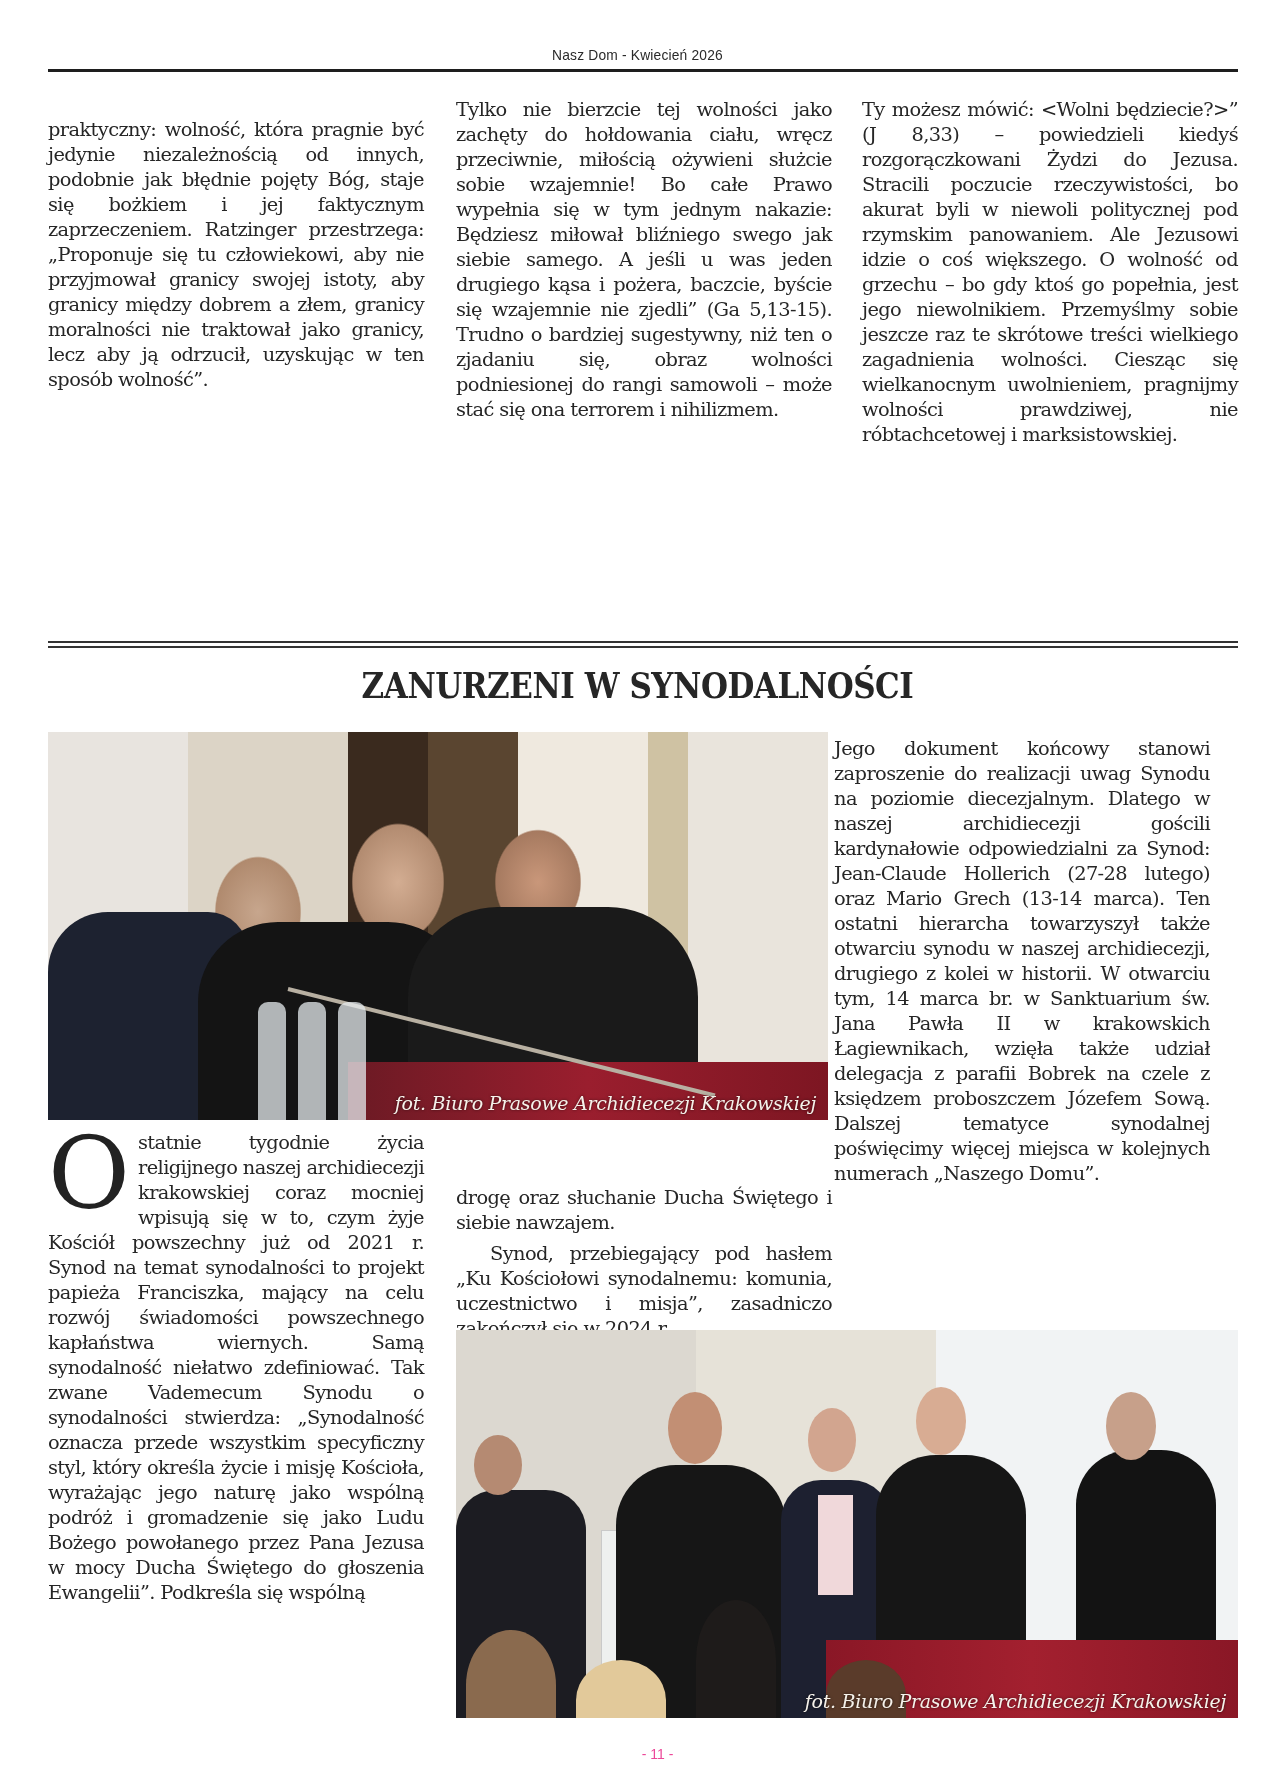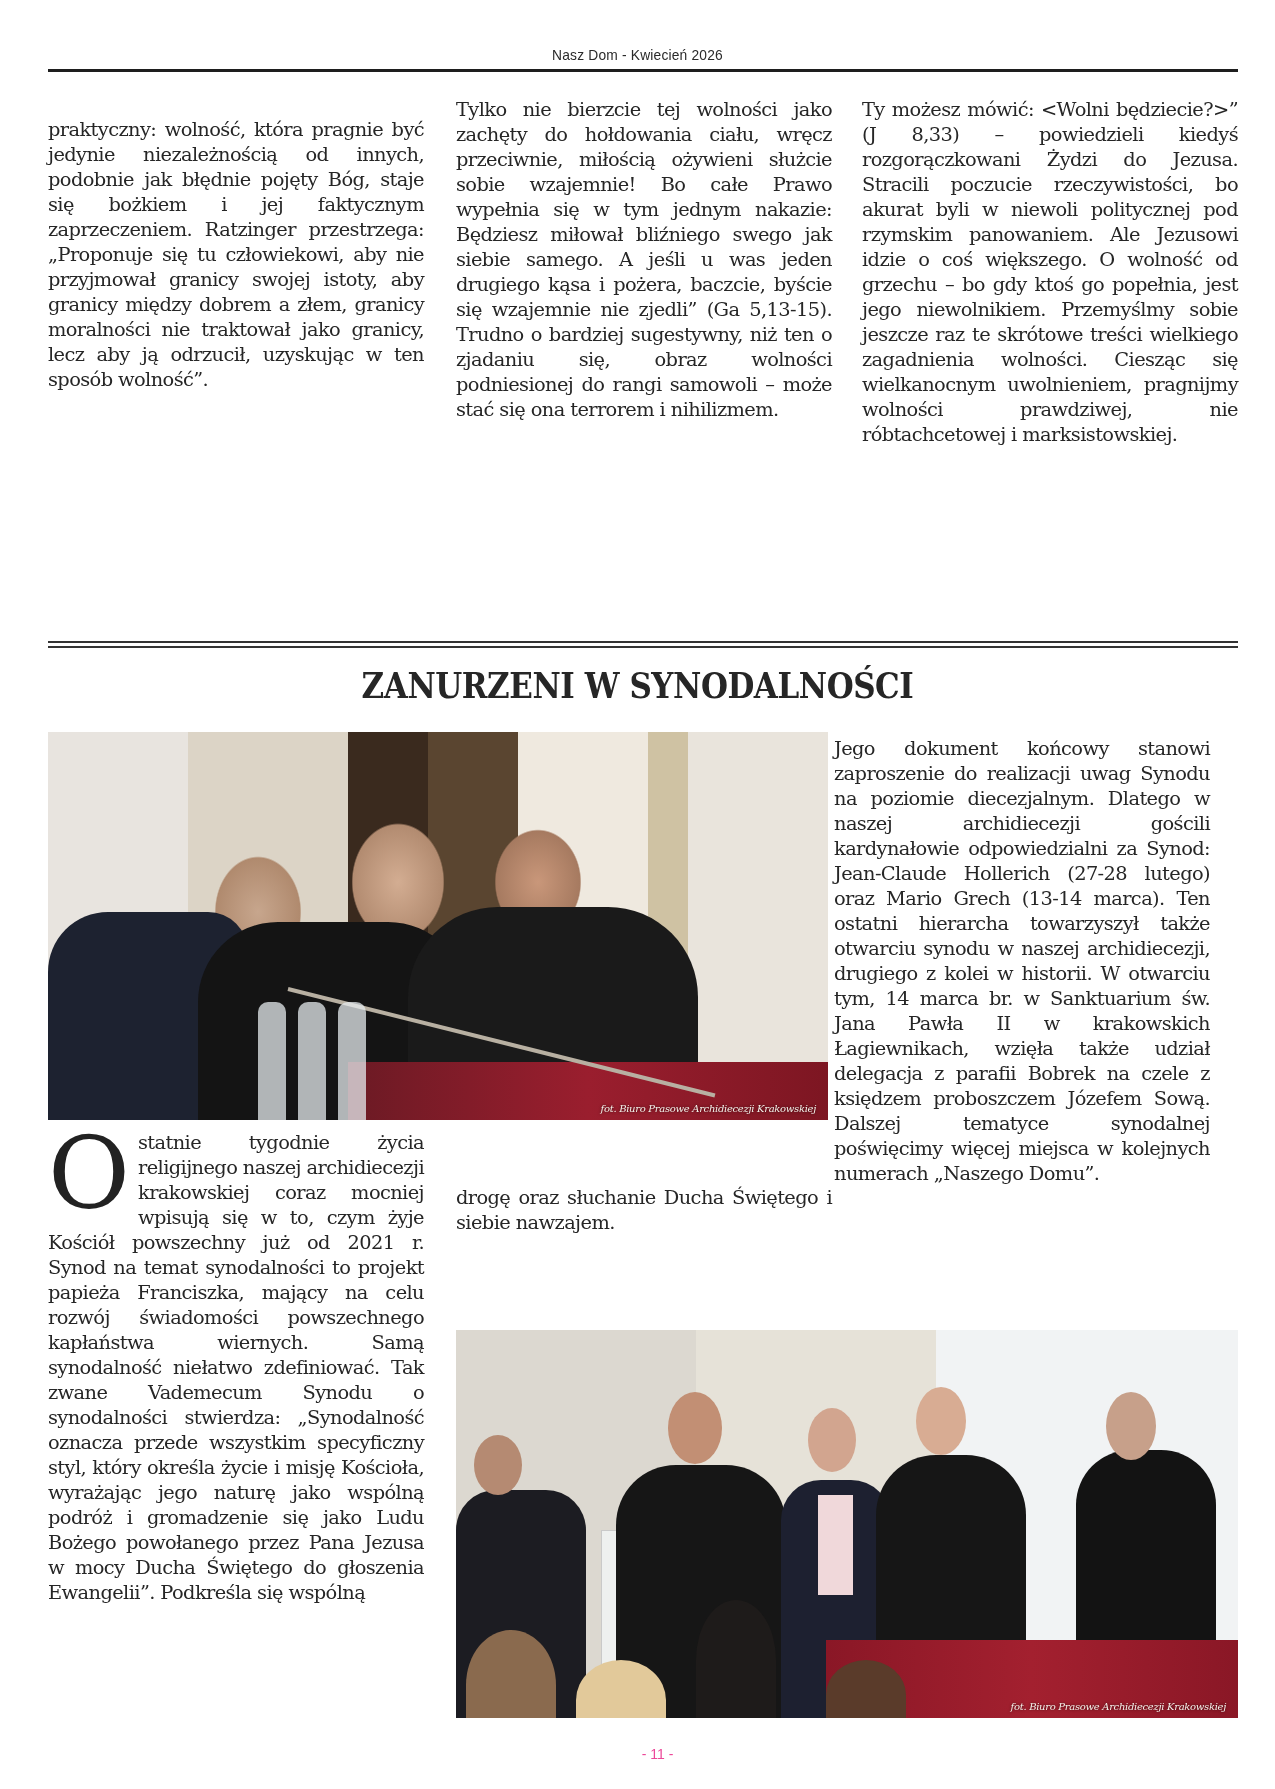--- a/index.html
+++ b/index.html
@@ -60,21 +60,21 @@
   .photo2 .p3 { position: absolute; left: 325px; top: 150px; width: 110px; height: 240px; background: #1d2030; border-radius: 40px 40px 0 0; }
   .photo2 .p3s { position: absolute; left: 362px; top: 165px; width: 35px; height: 100px; background: #f0d8da; }
   .photo2 .p4 { position: absolute; left: 420px; top: 125px; width: 150px; height: 240px; background: #161616; border-radius: 60px 60px 0 0; }
   .photo2 .p5 { position: absolute; left: 620px; top: 120px; width: 140px; height: 240px; background: #131313; border-radius: 55px 55px 0 0; }
   .photo2 .podium { position: absolute; left: 145px; top: 200px; width: 145px; height: 190px; background: #eef0ef; border: 1px solid #c9c9c9; }
   .photo2 .table2 { position: absolute; left: 370px; top: 310px; width: 412px; height: 80px; background: linear-gradient(90deg, #8a1726, #a3202f, #8a1726); }
   .photo2 .aud { position: absolute; top: 300px; border-radius: 50% 50% 0 0; }
   .face { position: absolute; border-radius: 50%; }
 
   .caption {
-    position: absolute; font-family: "DejaVu Serif", serif; font-style: italic; font-size: 10px;
+    position: absolute; font-family: "DejaVu Serif", serif; font-style: italic; font-size: 19px;
     color: #f5f1ea; text-shadow: 0 0 3px rgba(0,0,0,0.6); right: 12px; bottom: 6px; letter-spacing: -0.3px;
     white-space: nowrap;
   }
 
   .bot-c1 { left: 48px; top: 1130px; }
   .bot-c2 { left: 456px; top: 1141px; margin-top: 44px; }
   .bot-c3 { left: 834px; top: 736px; }
 
   .dropcap {
     float: left; font-family: "DejaVu Serif", serif; font-size: 100px; line-height: 76px;
@@ -115,20 +115,21 @@
   <div class="bottle" style="left:250px;"></div>
   <div class="bottle" style="left:290px;"></div>
   <div class="caption">fot. Biuro Prasowe Archidiecezji Krakowskiej</div>
 </div>
 
 <div class="col bot-c1">
   <p><span class="dropcap">O</span><span>statnie tygodnie życia religijnego naszej archidiecezji krakowskiej coraz mocniej wpisują się w to, czym żyje Kościół powszechny już od 2021 r. Synod na temat synodalności to projekt papieża Franciszka, mający na celu rozwój świadomości powszechnego kapłaństwa wiernych. Samą synodalność niełatwo zdefiniować. Tak zwane Vademecum Synodu o synodalności stwierdza: „Synodalność oznacza przede wszystkim specyficzny styl, który określa życie i misję Kościoła, wyrażając jego naturę jako wspólną podróż i gromadzenie się jako Ludu Bożego powołanego przez Pana Jezusa w mocy Ducha Świętego do głoszenia Ewangelii”. Podkreśla się wspólną</span></p>
 </div>
 <div class="col bot-c2">
   <p>drogę oraz słuchanie Ducha Świętego i siebie nawzajem.</p>
+  <p class="indent-s">Synod, przebiegający pod hasłem „Ku Kościołowi synodalnemu: komunia, uczestnictwo i misja”, zasadniczo zakończył się w 2024 r.</p>
 </div>
 <div class="col bot-c3">
   <p>Jego dokument końcowy stanowi zaproszenie do realizacji uwag Synodu na poziomie diecezjalnym. Dlatego w naszej archidiecezji gościli kardynałowie odpowiedzialni za Synod: Jean-Claude Hollerich (27-28 lutego) oraz Mario Grech (13-14 marca). Ten ostatni hierarcha towarzyszył także otwarciu synodu w naszej archidiecezji, drugiego z kolei w historii. W otwarciu tym, 14 marca br. w Sanktuarium św. Jana Pawła II w krakowskich Łagiewnikach, wzięła także udział delegacja z parafii Bobrek na czele z księdzem proboszczem Józefem Sową. Dalszej tematyce synodalnej poświęcimy więcej miejsca w kolejnych numerach „Naszego Domu”.</p>
 </div>
 
 <div class="photo photo2">
   <div class="podium"></div>
   <div class="p1"></div>
   <div class="p2"></div>
   <div class="p3"></div>

